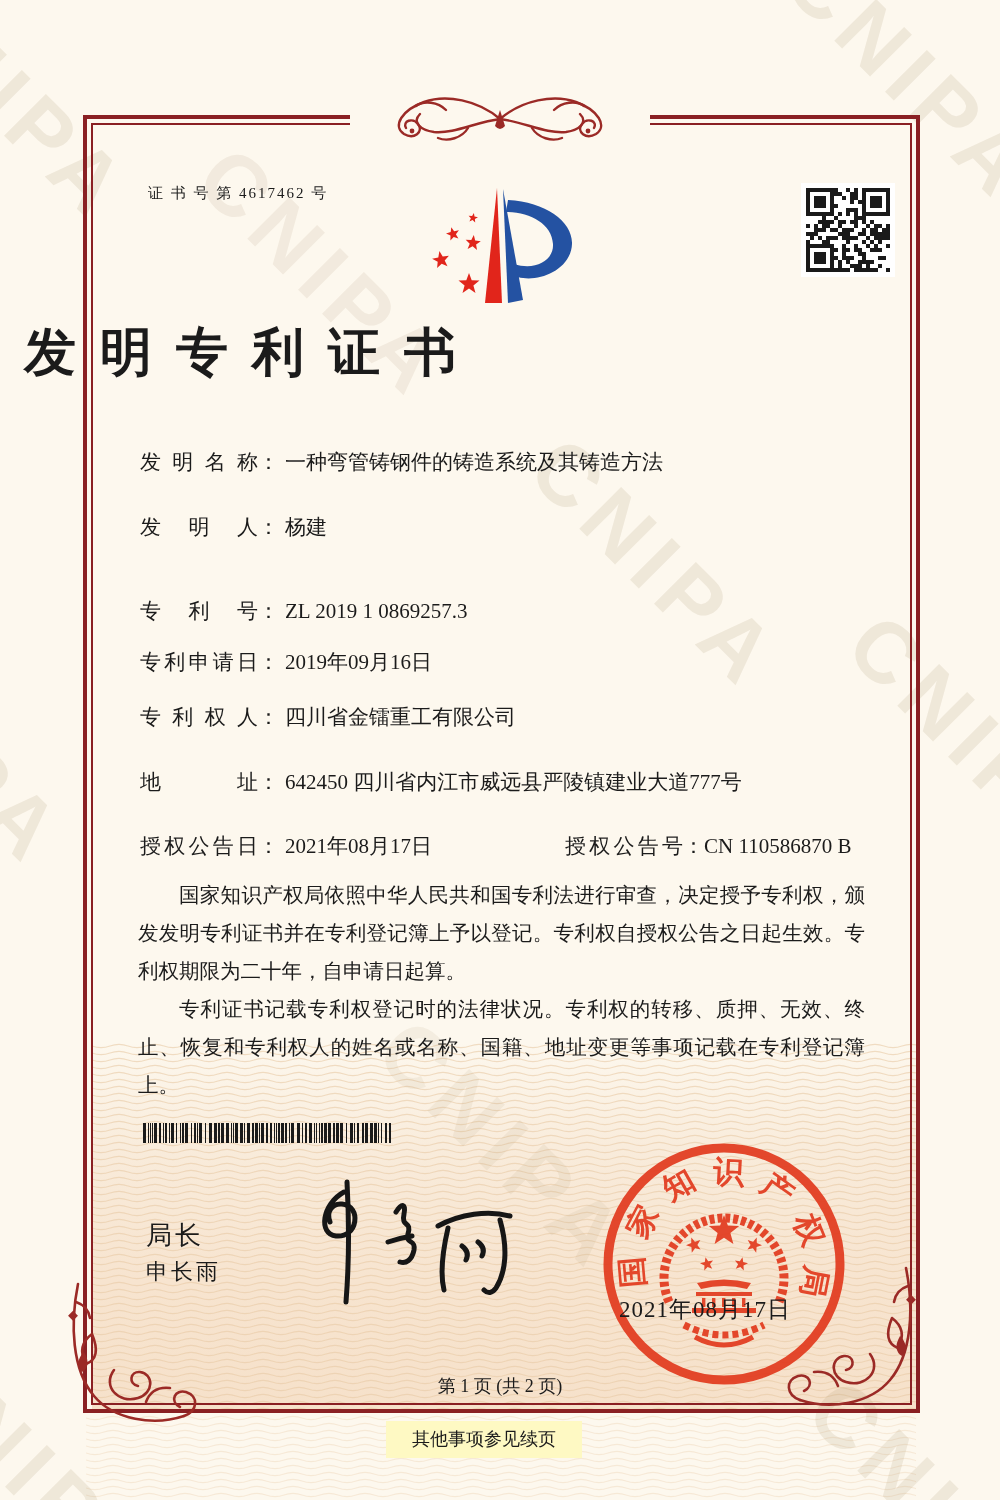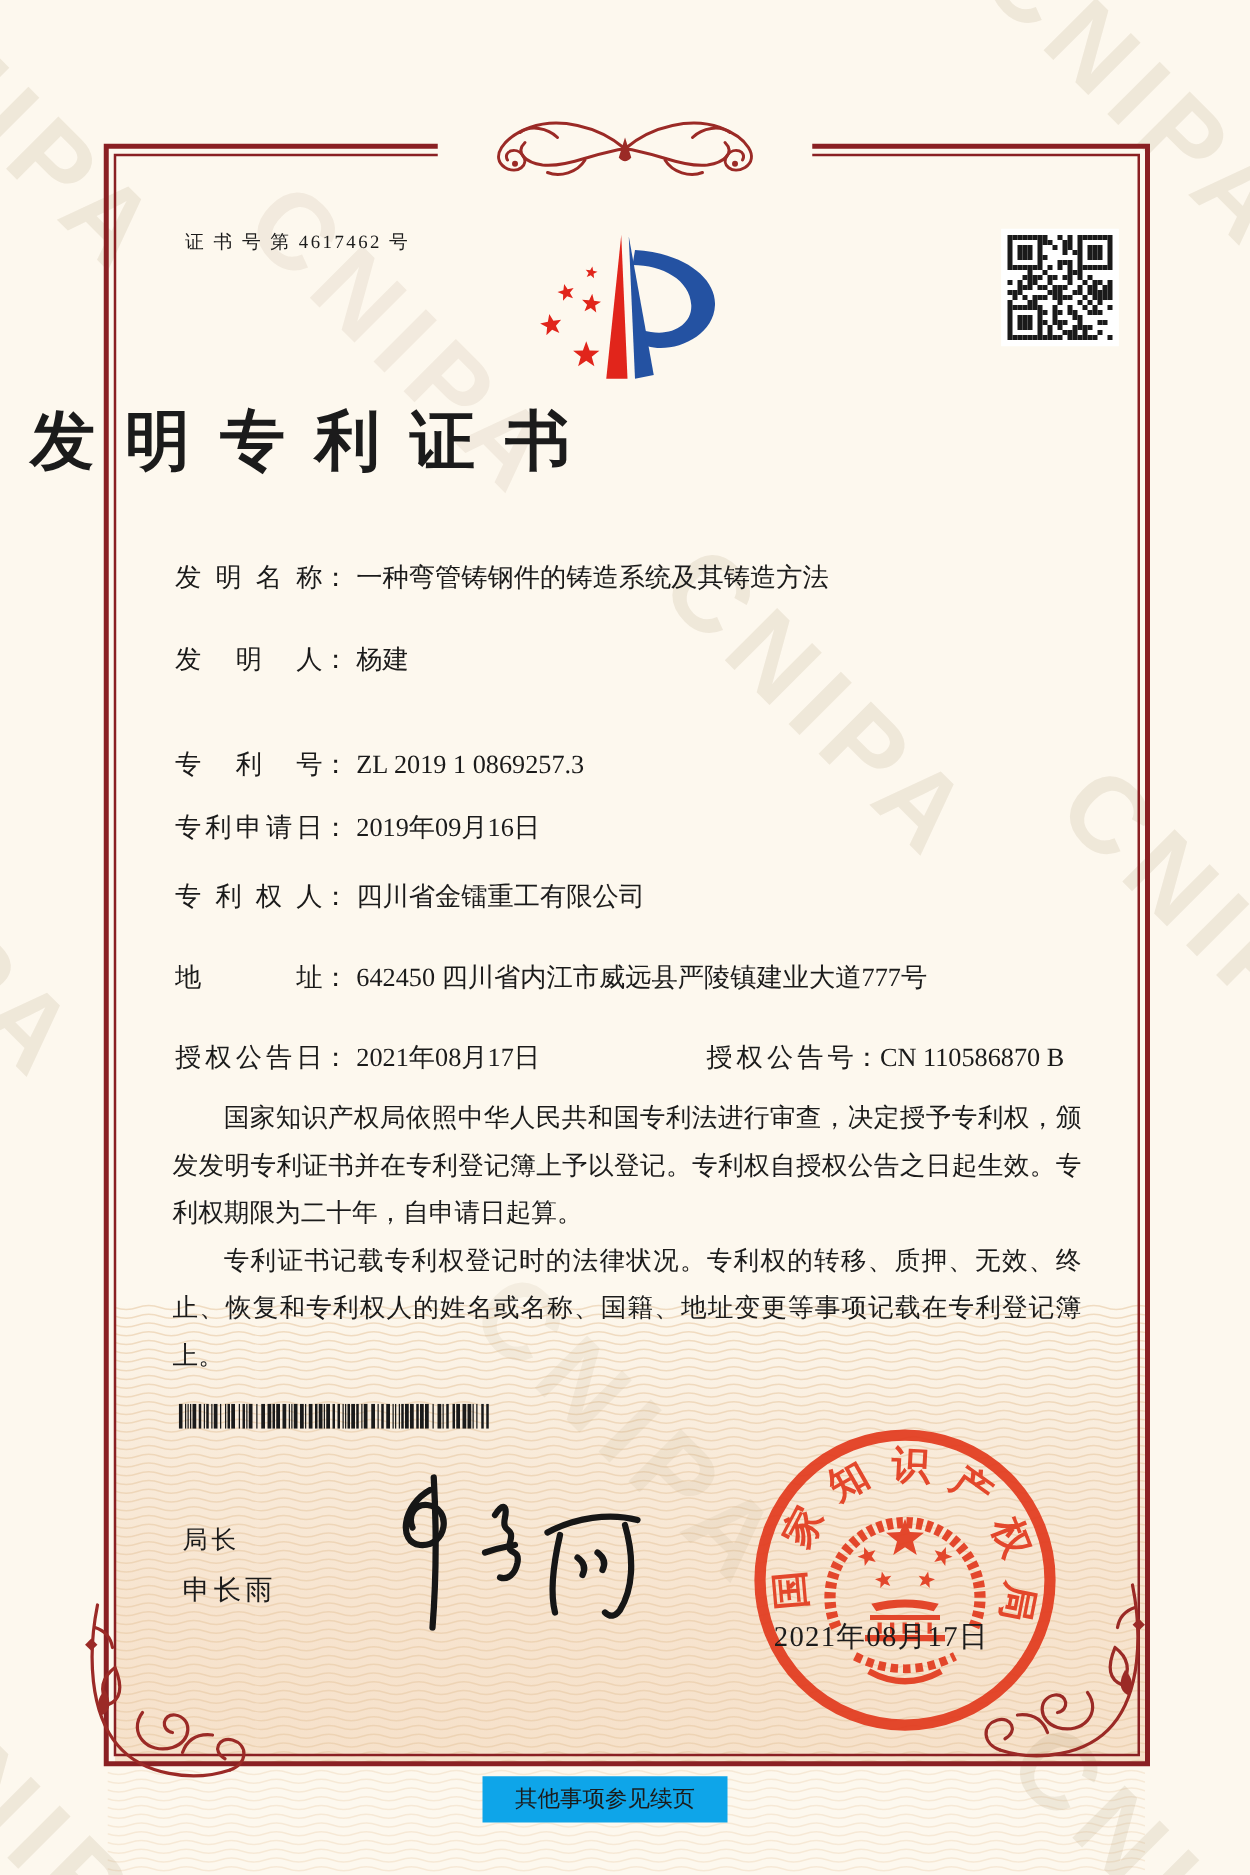--- a/index.html
+++ b/index.html
@@ -52,28 +52,28 @@
   .field .lbl { display:inline-block; width:118px; text-align:justify; text-align-last:justify; }
   .field .colon { display:inline-block; }
   .field .val { margin-left:6px;text-align:center; }
   .f0{top:448px;} .f1{top:513px;} .f2{top:597px;} .f3{top:648px;} .f4{top:703px;} .f5{top:768px;} .f6{top:832px;}
   .field-right { position:absolute; left:565px; top:832px; font-size:21px; white-space:nowrap; }
   .field-right .lbl { display:inline-block; width:118px; text-align:justify; text-align-last:justify; }
   .paragraphs { position:absolute; left:138px; top:876px; width:727px;
     font-size:20.5px; line-height:38px; text-align:justify; }
   .paragraphs p { text-indent:2em; }
   .barcode { position:absolute; left:143px; top:1123px; }
-  .sig-title { position:absolute; left:146px; top:1218px; font-size:20px; letter-spacing:3px; }
+  .sig-title { position:absolute; left:146px; top:1218px; font-size:26px; letter-spacing:3px; }
   .sig-name  { position:absolute; left:146px; top:1257px; font-size:22px; letter-spacing:3px; }
   .signature { position:absolute; left:292px; top:1178px; }
   .seal { position:absolute; left:599px; top:1139px; z-index:5; }
   .seal-date { position:absolute; left:619px; top:1294px; font-size:23px; letter-spacing:1px; z-index:6; }
   .page-info { position:absolute; left:0; top:1374px; width:100%; text-align:center; font-size:18px; z-index:6; }
   .footer-note { position:absolute; left:386px; top:1421px; width:196px; height:37px; line-height:37px;
-    background:#0ea5e9; text-align:center; font-size:18px; z-index:6; }
+    background:#fef9c3; text-align:center; font-size:18px; z-index:6; }
   .st { stroke:var(--accent-red,#9b2a26); fill:none; stroke-linecap:round; }
 </style>
 </head>
 <body>
 
 <div class="wm-layer">
   <span class="wm">CNIPA</span>
   <span class="wm">CNIPA</span>
   <span class="wm">CNIPA</span>
   <span class="wm">CNIPA</span>
@@ -546,14 +546,15 @@
         <rect x="133" y="159" width="3.4" height="9" fill="var(--seal-red)" stroke="none"></rect>
         <rect x="143" y="159" width="3.4" height="9" fill="var(--seal-red)" stroke="none"></rect>
         <rect x="93" y="169" width="64" height="5" fill="var(--seal-red)" stroke="none"></rect>
         <path d="M85,186 Q125,206 165,186" stroke-width="7" stroke-dasharray="6 4"></path>
         <path d="M96,198 Q125,214 154,198" stroke-width="5"></path>
       </g>
     </g>
   </svg>
   <div class="seal-date">2021年08月17日</div>
 
+  <div class="page-info">第 1 页 (共 2 页)</div>
   <div class="footer-note">其他事项参见续页</div>
 </div>
 
 </body></html>

